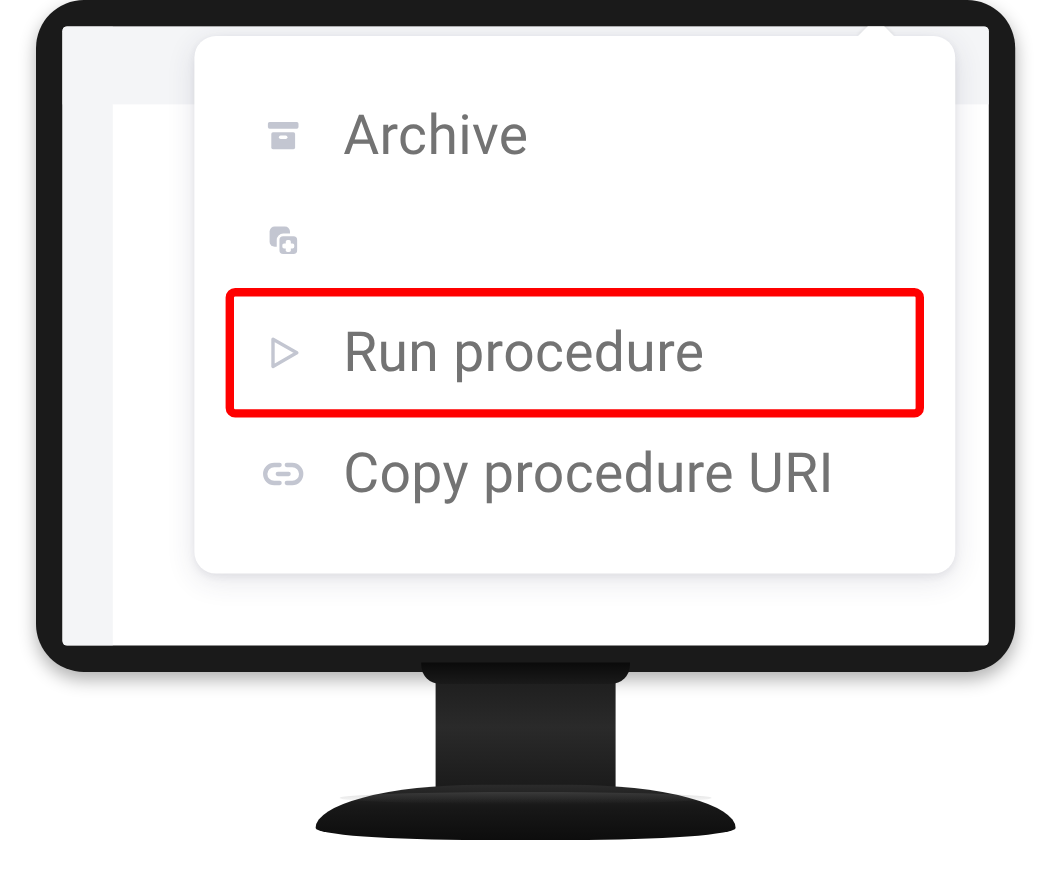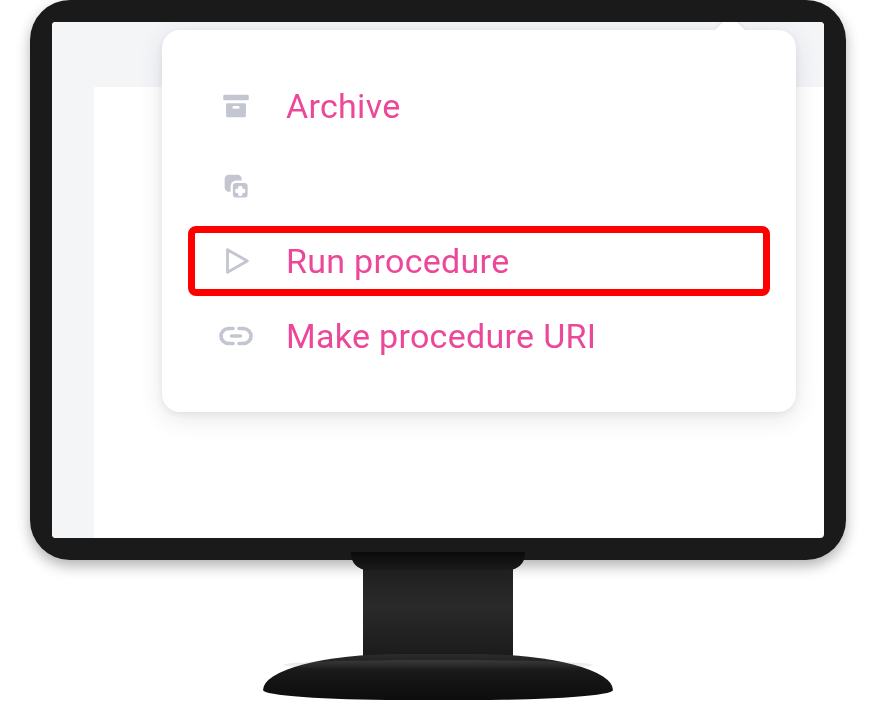--- a/index.html
+++ b/index.html
@@ -71,33 +71,33 @@
     }
     .menu-item {
       display: flex;
       align-items: center;
       padding: 20px 28px;
       cursor: pointer;
       border-radius: 8px;
     }
     .menu-item.highlighted {
       border: 7px solid #ff0000;
-      padding: 8px 21px;
+      padding: 20px 21px;
     }
     .icon-wrap {
       width: 40px;
       height: 40px;
       display: flex;
       align-items: center;
       justify-content: center;
       flex-shrink: 0;
     }
     .menu-label {
-      font-size: 34px;
-      color: #ec4899;
+      font-size: 46px;
+      color: #737373;
       margin-left: 30px;
       letter-spacing: 0.3px;
     }
     .stand-neck {
       position: absolute;
       left: 50%;
       transform: translateX(-50%);
       top: 552px;
       width: 150px;
       height: 108px;
@@ -178,21 +178,21 @@
       </div>
 
       <div class="menu-item">
         <span class="icon-wrap">
           <svg width="36" height="36" viewBox="0 0 24 24" fill="none" stroke="#c3c6d1" stroke-width="2.4" stroke-linecap="round">
             <path d="M9 12h6"></path>
             <path d="M10 7H7a5 5 0 0 0 0 10h3"></path>
             <path d="M14 7h3a5 5 0 0 1 0 10h-3"></path>
           </svg>
         </span>
-        <span class="menu-label">Make procedure URI</span>
+        <span class="menu-label">Copy procedure URI</span>
       </div>
 
     </div>
   </div>
 </div>
 
 <div class="stand-neck"></div>
 <div class="stand-base"></div>
 
 </body></html>

